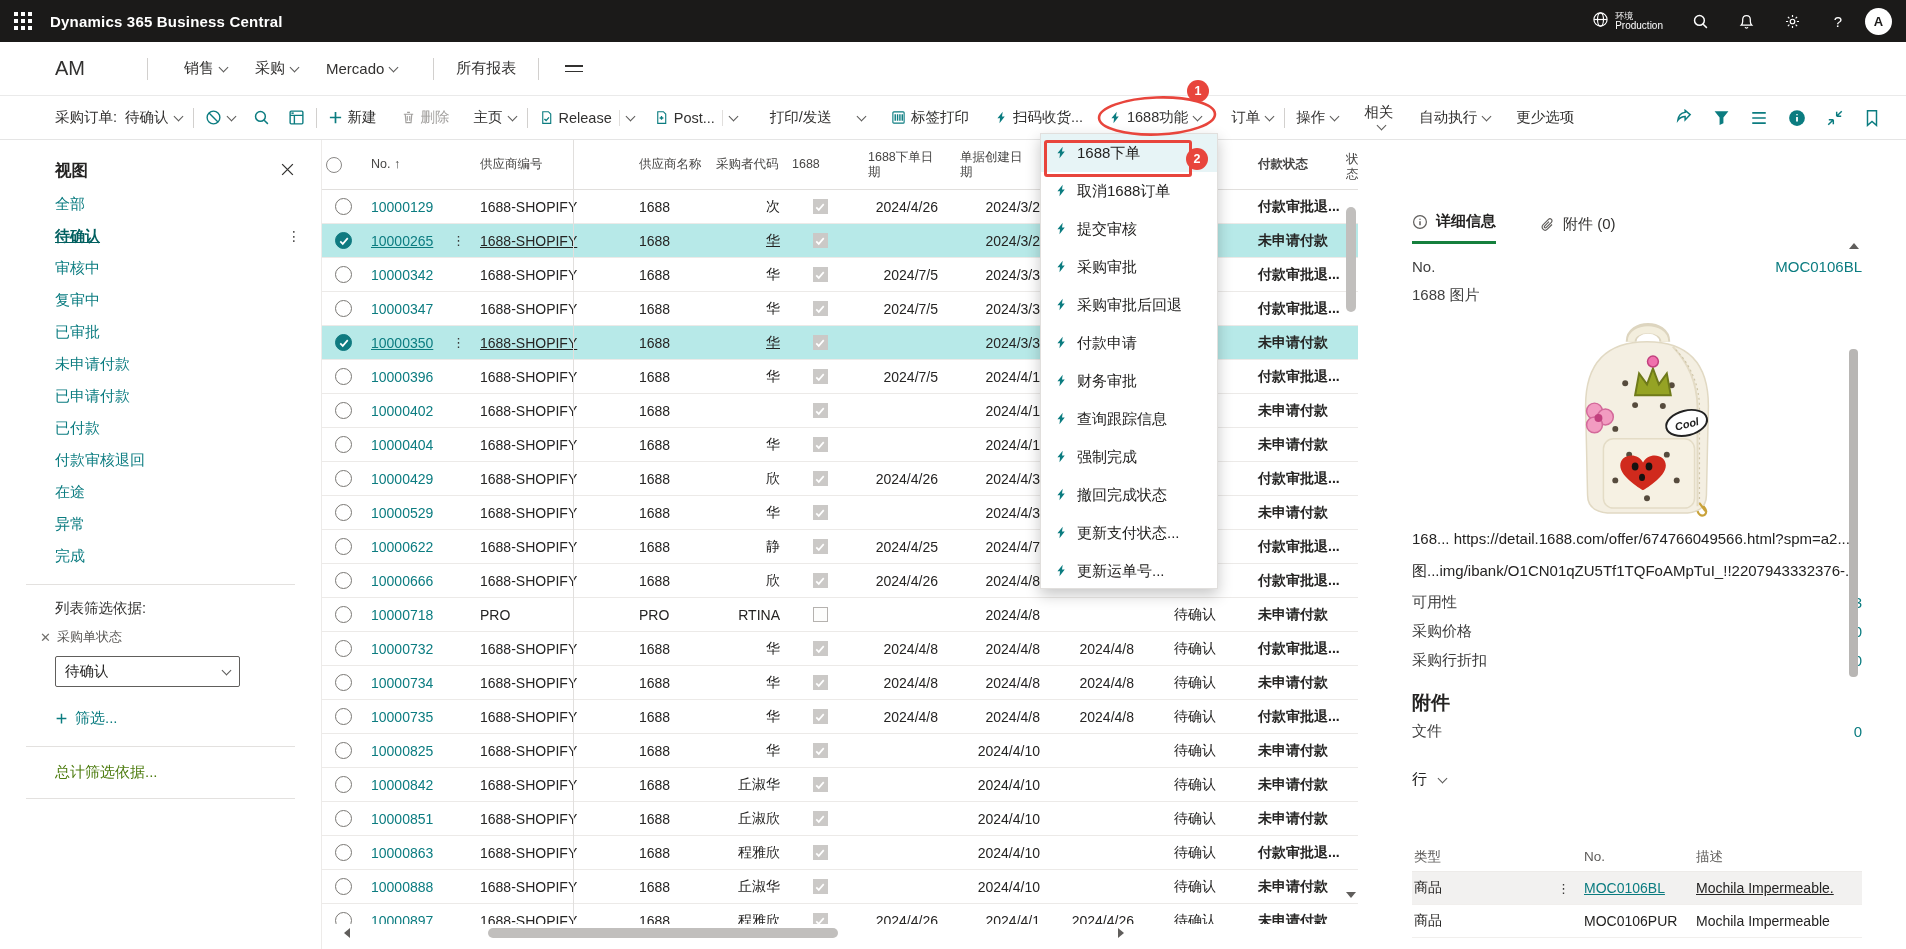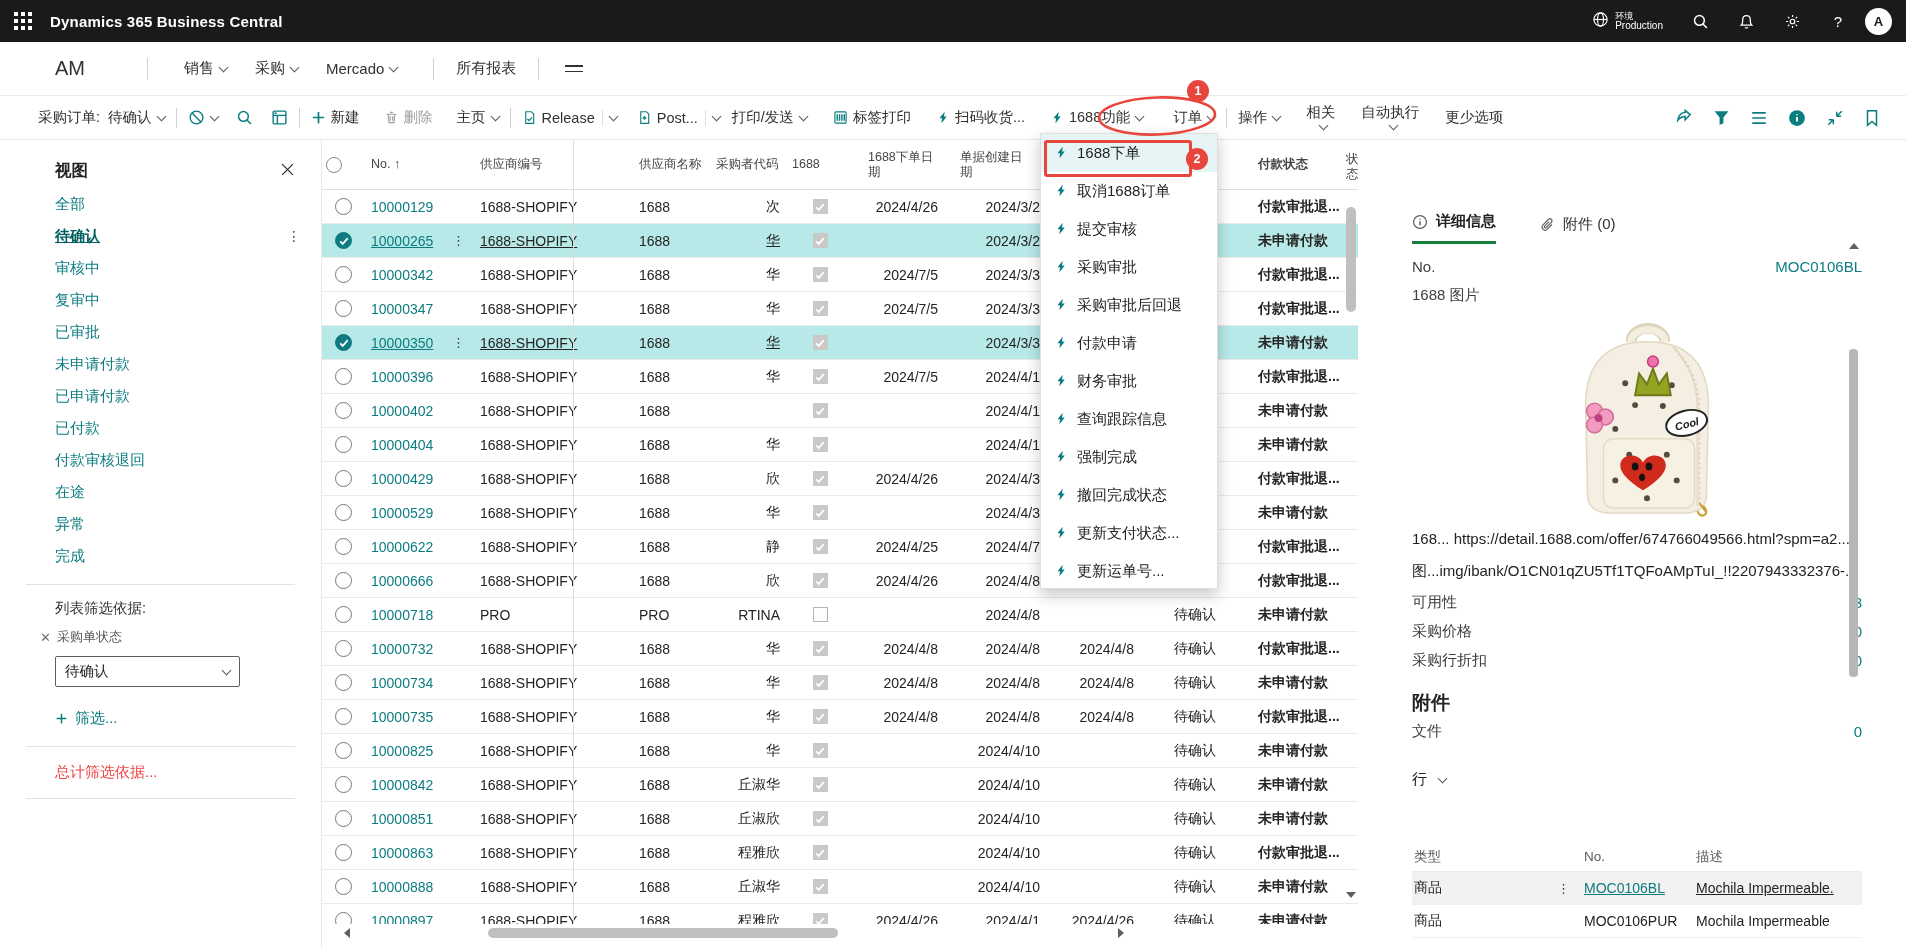--- a/index.html
+++ b/index.html
@@ -51,21 +51,21 @@
   .view.active .vlabel{font-weight:bold;color:#005f5f;text-decoration:underline;}
   .kebab{margin-left:auto;color:#494847;font-size:14px;letter-spacing:0;cursor:pointer;}
   .sb-div{height:1px;background:#e3e1df;margin:12px 26px 0 26px;}
   .flt-title{font-size:14.5px;color:#323130;padding:14px 0 4px 55px;}
   .flt-chip{display:flex;align-items:center;gap:6px;font-size:13px;color:#5a5856;padding:6px 0 6px 40px;}
   .flt-chip .x{font-size:13px;color:#716f6c;cursor:pointer;}
   .combo{margin:4px 0 0 55px;width:185px;height:31px;border:1px solid #605e5c;border-radius:2px;display:flex;
     align-items:center;padding:0 9px;font-size:14.5px;color:#242322;cursor:pointer;}
   .combo .chev-i{margin-left:auto;}
   .addf{display:flex;align-items:center;gap:7px;color:#0b7c80;font-size:15px;padding:22px 0 0 55px;cursor:pointer;}
-  .totals{color:#ef4444;font-size:15px;padding:16px 0 0 55px;cursor:pointer;}
+  .totals{color:#4d7c0f;font-size:15px;padding:16px 0 0 55px;cursor:pointer;}
   
   .main{position:absolute;left:322px;top:140px;width:1036px;height:809px;background:#fff;overflow:hidden;}
   .thead{display:flex;align-items:center;height:50px;border-bottom:1px solid #e1dfdd;font-size:12.5px;color:#474645;}
   .th{padding:0 4px;line-height:15px;}
   .tbody{height:734px;overflow:hidden;}
   .row{display:flex;align-items:center;height:34px;border-bottom:1px solid #eceae8;font-size:14px;color:#252423;}
   .row.sel{background:#b7e9e8;}
   .cell{display:flex;align-items:center;height:100%;padding:0 4px;overflow:hidden;white-space:nowrap;}
   .c-sel{width:43px;justify-content:center;}
   .c-no{width:110px;padding-left:6px;}
@@ -215,21 +215,21 @@
     <span class="vdiv"></span>
     <span class="reports">所有报表</span>
     <span class="vdiv"></span>
     <span class="hamb">
         <i></i>
         <i></i>
       </span>
   </div>
 
   <div class="actionbar">
-    <span class="ab" style="margin-left:38px;">
+    <span class="ab" style="margin-left:55px;">
         <span>采购订单:</span>
       </span>
     <span class="ab" style="margin-left:8px;">
         <span>待确认</span>
         <span class="chev-i"></span>
       </span>
     <span class="ab-div"></span>
     <span class="ab teal">
       <svg width="17" height="17" viewBox="0 0 16 16" fill="none" stroke="#0b7c80" stroke-width="1.3">
           <circle cx="8" cy="8" r="6"></circle>
@@ -279,21 +279,21 @@
     </span>
     <span class="ab" style="margin-left:20px;">
       <svg width="15" height="15" viewBox="0 0 16 16" fill="none" stroke="#0b7c80" stroke-width="1.2">
           <path d="M4 1.8h6l2.5 2.5v10H4z"></path>
           <path d="M6 8.5h4M8 6.5v4" stroke-width="1.4"></path>
         </svg>
       <span class="lbl">Post...</span>
         <span class="split"></span>
         <span class="chev-i" style="margin-left:0;"></span>
     </span>
-    <span class="ab" style="margin-left:12px;">
+    <span class="ab" style="margin-left:33px;gap:20px;">
         <span>打印/发送</span>
         <span class="chev-i"></span>
       </span>
     <span class="ab" style="margin-left:26px;">
       <svg width="15" height="15" viewBox="0 0 16 16" fill="none" stroke="#0b7c80" stroke-width="1.2">
           <rect x="2" y="2" width="12" height="12" rx="1"></rect>
           <path d="M4.5 4.5v7M7 4.5v7M9.5 4.5v7M12 4.5v7" stroke-width="1.5"></path>
         </svg>
       <span class="lbl">标签打印</span>
     </span>
@@ -316,21 +316,21 @@
       </span>
     <span class="ab-div"></span>
     <span class="ab">
         <span>操作</span>
         <span class="chev-i"></span>
       </span>
     <span class="ab" style="margin-left:26px;flex-direction:column;">
         <span>相关</span>
         <span class="chev-i"></span>
       </span>
-    <span class="ab" style="margin-left:26px;flex-direction:column;">
+    <span class="ab" style="margin-left:26px;">
         <span>自动执行</span>
         <span class="chev-i"></span>
       </span>
     <span class="ab" style="margin-left:26px;">
         <span>更少选项</span>
       </span>
     <span class="ab-icons">
       <span class="ab">
         <svg width="18" height="18" viewBox="0 0 16 16" fill="none" stroke="#0b7c80" stroke-width="1.3">
             <path d="M9 3c-4 .5-6 3-6.5 7 1.8-2.4 3.8-3.4 6.5-3.4V9.8L13.5 5 9 1.2z"></path>

